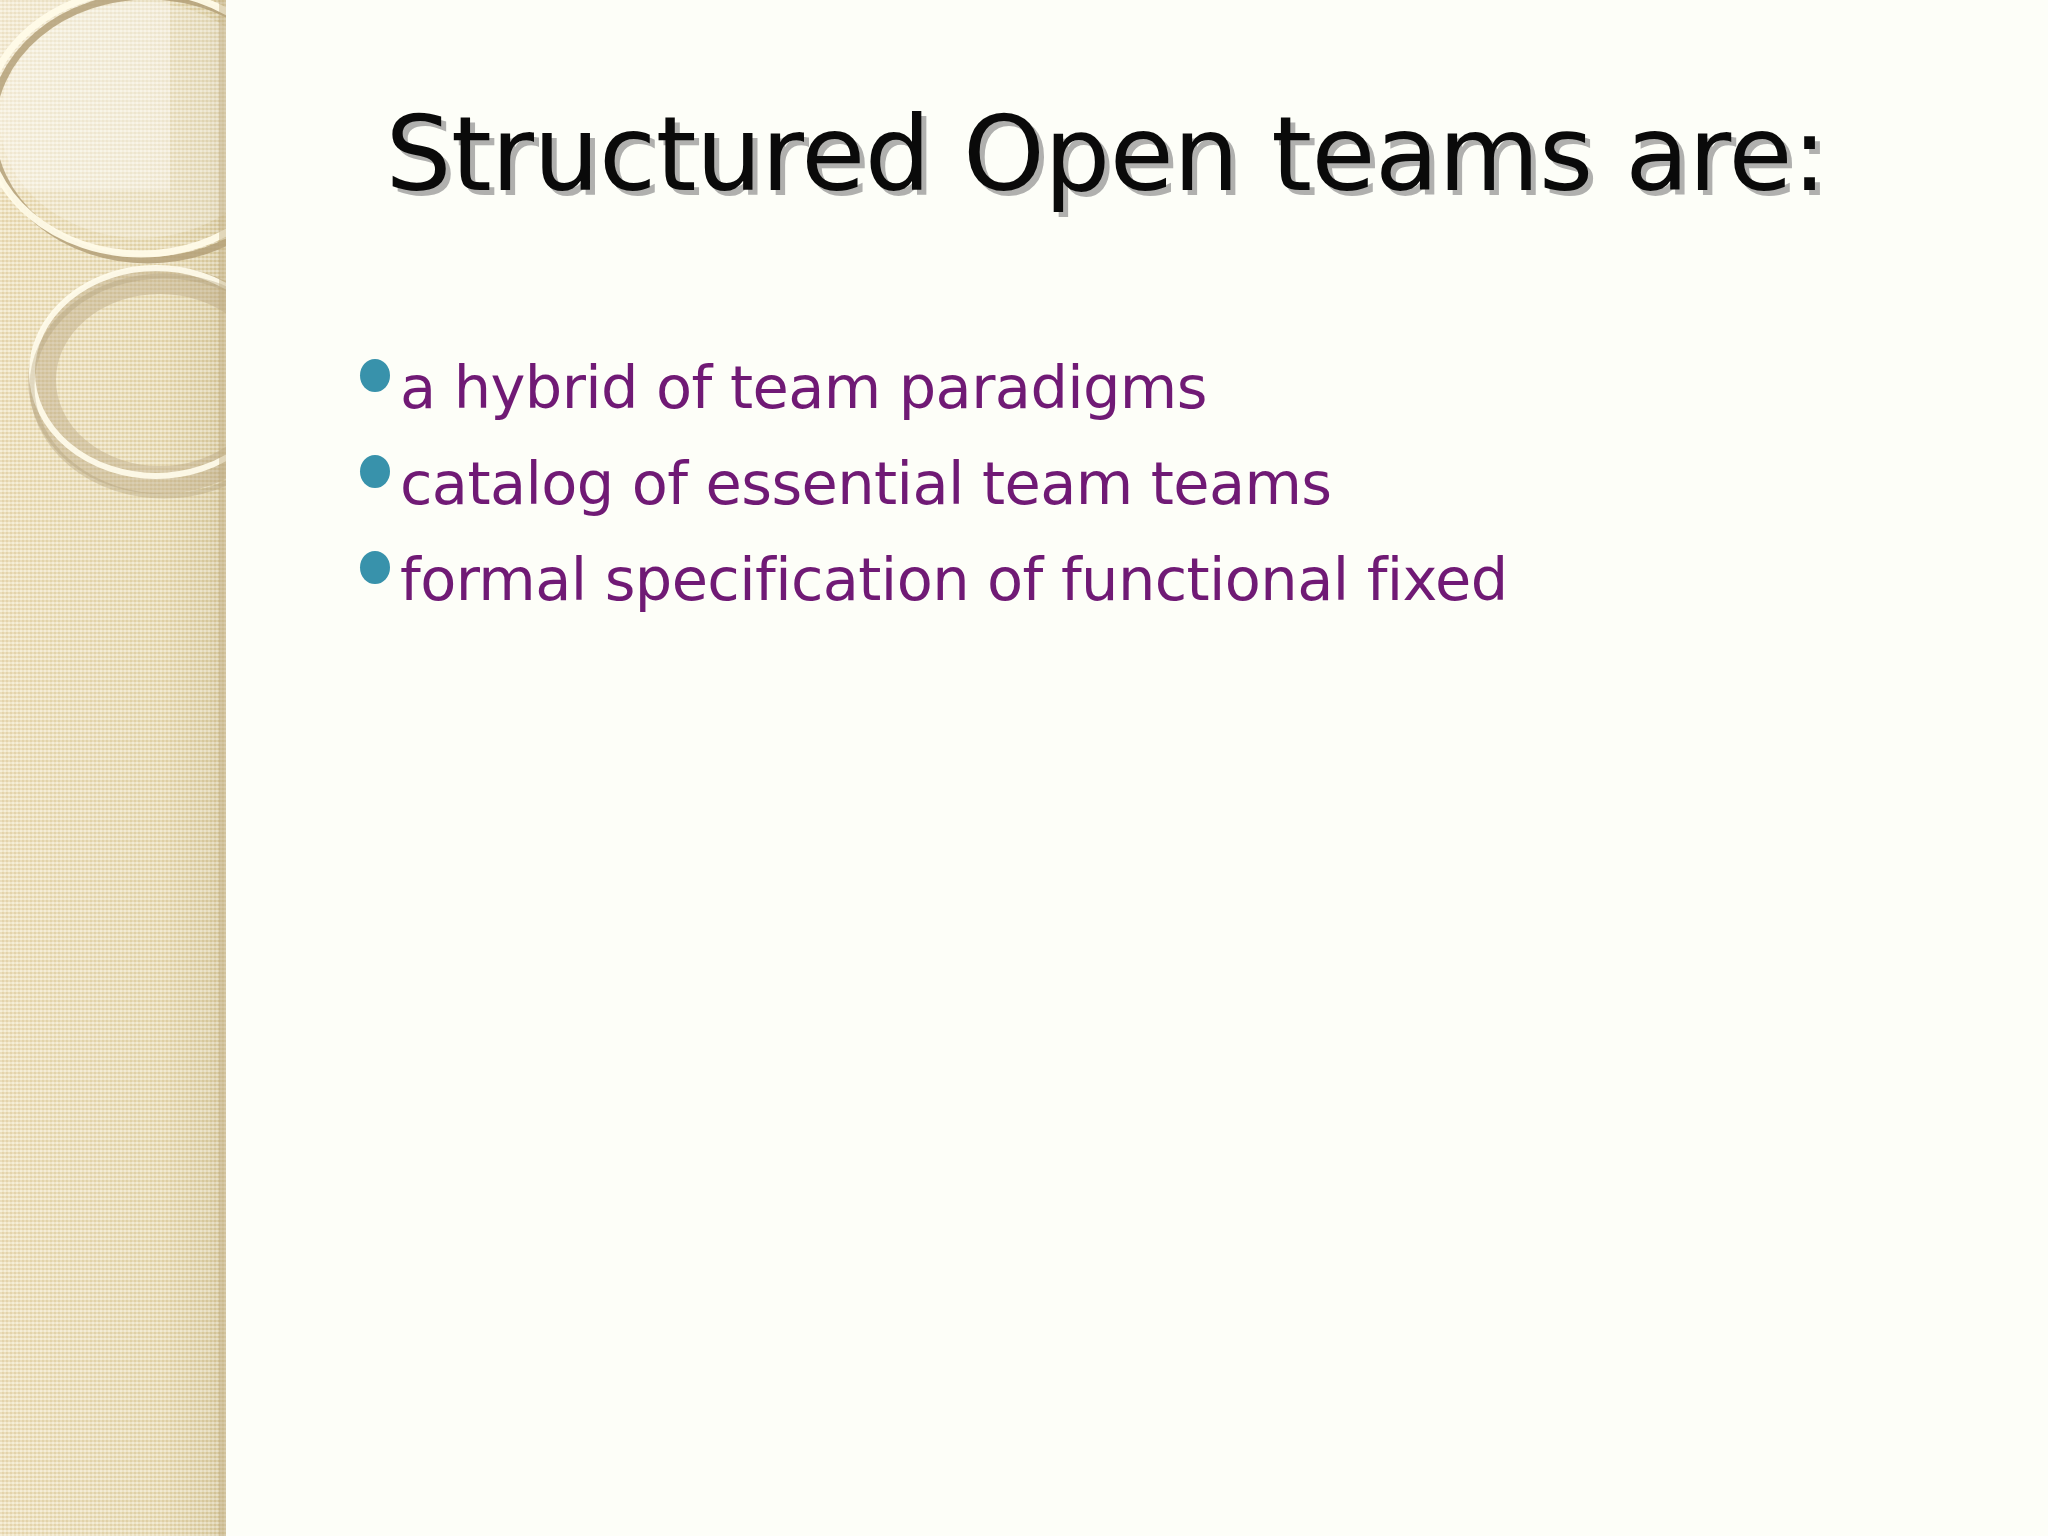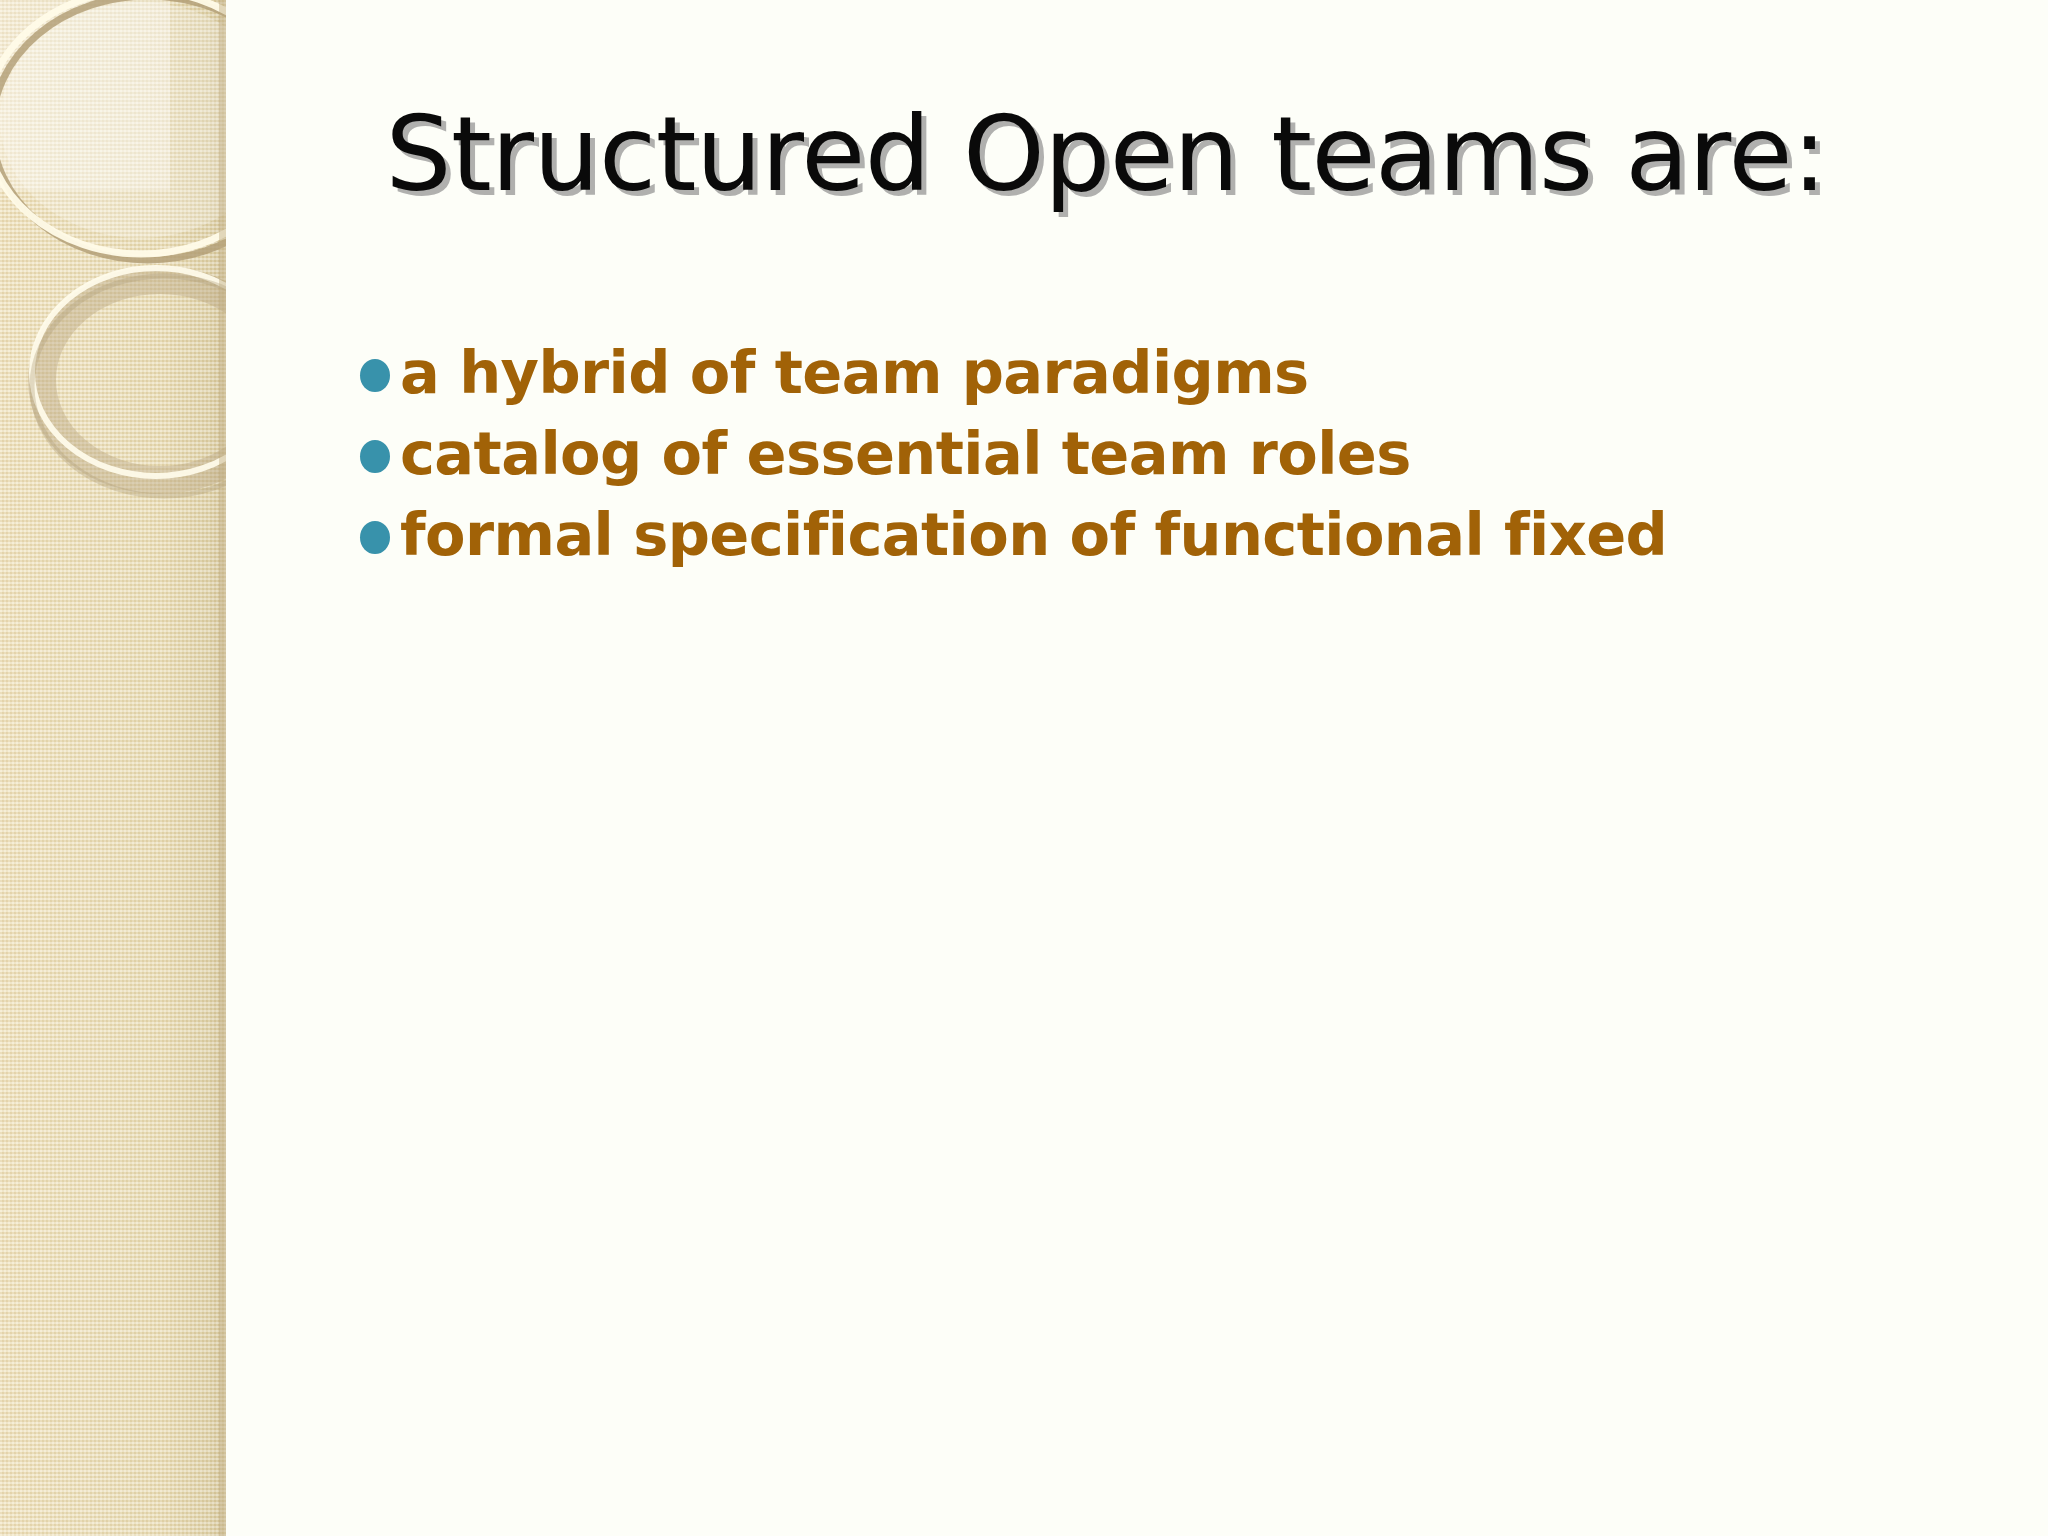--- a/index.html
+++ b/index.html
@@ -105,24 +105,25 @@
     margin-top: 21px;
     margin-right: 10px;
     border-radius: 50%;
     background: #3892ab;
   }
   .bullet-text {
     flex: 1 1 auto;
     font-family: "DejaVu Sans", "Liberation Sans", sans-serif;
     font-size: 59px;
     line-height: 1.20;
-    font-weight: 700;
-    color: #a16207;
+    font-weight: 400;
+    color: #701a75;
     letter-spacing: -0.6px;
     white-space: pre-wrap;
+    margin-top: 15px;
   }
 </style>
 </head>
 <body>
 
 <div id="slide">
 
   <div id="sidebar">
     <div id="sidebar-texture"></div>
     <div id="sidebar-wash"></div>
@@ -158,21 +159,21 @@
 
     <div class="bullet-row">
       <span class="bullet-dot"></span>
       <span class="bullet-text">a hybrid of team paradigms</span>
     </div>
 
 
 
     <div class="bullet-row">
       <span class="bullet-dot"></span>
-      <span class="bullet-text">catalog of essential team roles</span>
+      <span class="bullet-text">catalog of essential team teams</span>
     </div>
 
     <div class="bullet-row">
       <span class="bullet-dot"></span>
       <span class="bullet-text">formal specification of functional fixed</span>
     </div>
 
 
   </div>
 </div>

